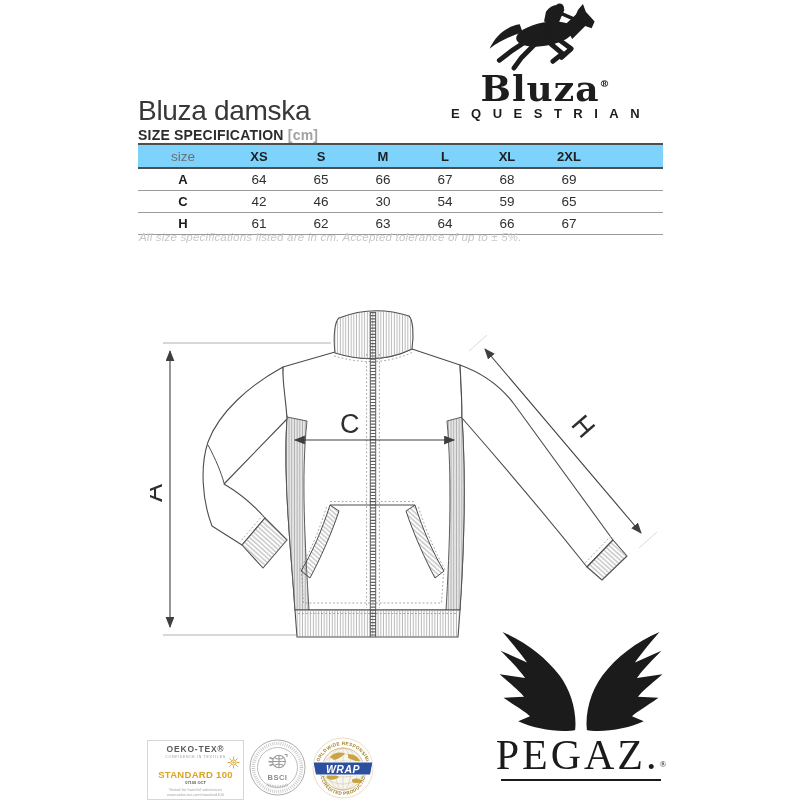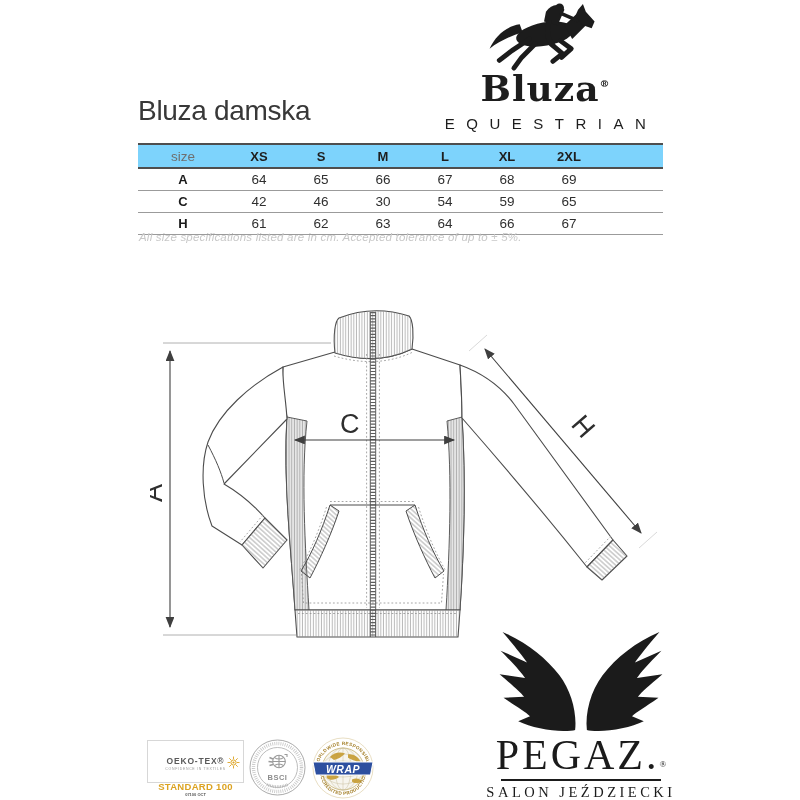--- a/index.html
+++ b/index.html
@@ -5,22 +5,22 @@
   html,body{margin:0;padding:0;background:#fff;}
   .page{position:relative;width:800px;height:800px;background:#fff;overflow:hidden;
         font-family:"Liberation Sans",sans-serif;color:#333;}
 
   
   .parkur{position:absolute;left:423px;top:2px;width:244px;text-align:center;}
   .parkur svg.horse{display:block;margin:0 auto;width:128px;height:70px;}
   .parkur-word{font-family:"DejaVu Serif",serif;font-weight:bold;font-size:36px;
                line-height:0.92;color:#1d1d1d;letter-spacing:1px;white-space:nowrap;}
   .parkur-word .reg{font-size:10px;vertical-align:14px;letter-spacing:0;}
-  .parkur-tag{font-size:15px;font-weight:normal;color:#1d1d1d;letter-spacing:11.5px;
-              padding-left:12px;margin-top:10px;white-space:nowrap;}
+  .parkur-tag{font-size:13px;font-weight:bold;color:#1d1d1d;letter-spacing:11.5px;
+              padding-left:12px;margin-top:1px;white-space:nowrap;}
 
   
   .title-block{position:absolute;left:138px;top:95px;}
   .title-block h1{margin:0;font-size:28px;font-weight:normal;color:#383838;letter-spacing:-0.3px;}
   .spec-line{margin-top:0px;font-size:14px;font-weight:bold;color:#2c2c2c;letter-spacing:0.2px;}
   .spec-line .unit{color:#a3a3a3;font-weight:bold;}
 
   
   .size-table{position:absolute;left:138px;top:143px;width:525px;border-collapse:collapse;
               table-layout:fixed;}
@@ -39,22 +39,22 @@
   .jacket .ln{fill:#fff;stroke:#4c4c4c;stroke-width:1.1;stroke-linejoin:round;}
   .jacket .seam{fill:none;stroke:#4c4c4c;stroke-width:1;}
   .jacket .stitch{fill:none;stroke:#8f8f8f;stroke-width:0.8;stroke-dasharray:1.8 2.1;}
   .jacket .dim{stroke:#3f3f3f;stroke-width:1.1;fill:none;}
   .jacket .tick{stroke:#9c9c9c;stroke-width:0.8;}
   .jacket .lighttick{stroke:#cfcfcf;stroke-width:0.8;}
   .jacket text{font-family:"Liberation Sans",sans-serif;font-size:27px;fill:#2e2e2e;}
 
   
   .certs{position:absolute;left:0;top:0;}
-  .oeko{position:absolute;left:147px;top:740px;width:97px;height:43px;border:1px solid #d7d7d7;
-        background:#fff;text-align:center;box-sizing:border-box;padding-top:15px;}
+  .oeko{position:absolute;left:147px;top:740px;width:97px;height:60px;border:1px solid #d7d7d7;
+        background:#fff;text-align:center;box-sizing:border-box;padding-top:3px;}
   .oeko .l1{font-size:8.5px;font-weight:bold;color:#5a5a5a;letter-spacing:0.8px;}
   .oeko .l2{font-size:3.5px;color:#9a9a9a;letter-spacing:0.7px;margin-top:0.5px;}
   .oeko .l3{font-size:9.5px;font-weight:bold;color:#dca321;letter-spacing:0.3px;margin-top:10px;}
   .oeko .l4{font-size:4px;font-weight:bold;color:#555;margin-top:0.5px;}
   .oeko .l5{font-size:4px;color:#a6a6a6;margin-top:1.5px;line-height:1.3;}
   .oeko .star{position:absolute;right:3px;top:15px;}
   .bsci-seal{position:absolute;left:249px;top:739px;}
   .wrap-seal{position:absolute;left:312px;top:737px;}
 
   
@@ -92,20 +92,24 @@
       <g stroke="#1c1c1c" stroke-width="3.6" fill="none" stroke-linecap="round">
         <path d="M77,12 L93,19"></path>
       </g>
     </svg>
     <div class="parkur-word"><span>Bluza</span><span class="reg">®</span></div>
     <div class="parkur-tag">EQUESTRIAN</div>
   </div>
 
   <div class="title-block">
     <h1>Bluza damska</h1>
+    <div class="spec-line">
+      <span>SIZE SPECIFICATION</span>
+      <span class="unit">[cm]</span>
+    </div>
   </div>
 
   <table class="size-table">
     <colgroup>
       <col style="width:90px">
         <col style="width:62px">
         <col style="width:62px">
         <col style="width:62px">
       <col style="width:62px">
         <col style="width:62px">
@@ -319,16 +323,15 @@
         </g>
         <g transform="translate(83,0) scale(-1,1)">
           <path d="M4,100 C2,82 8,60 20,44 C34,26 54,10 78,0 C66,14 58,24 53,31 L80,19
                    C66,33 59,41 55,47 L81,43 C67,55 60,61 56,66 L77,67 C63,77 55,81 50,86
                    L62,91 C50,97 30,101 16,101 C10,101 6,101 4,100 Z"></path>
         </g>
       </g>
     </svg>
     <div class="pegaz-word"><span>PEGAZ.</span><span class="reg">®</span></div>
     <div class="pegaz-rule"></div>
-    <div class="pegaz-sub">SALON JEŹDZIECKI</div>
   </div>
 
 </div>
 
 </body></html>

